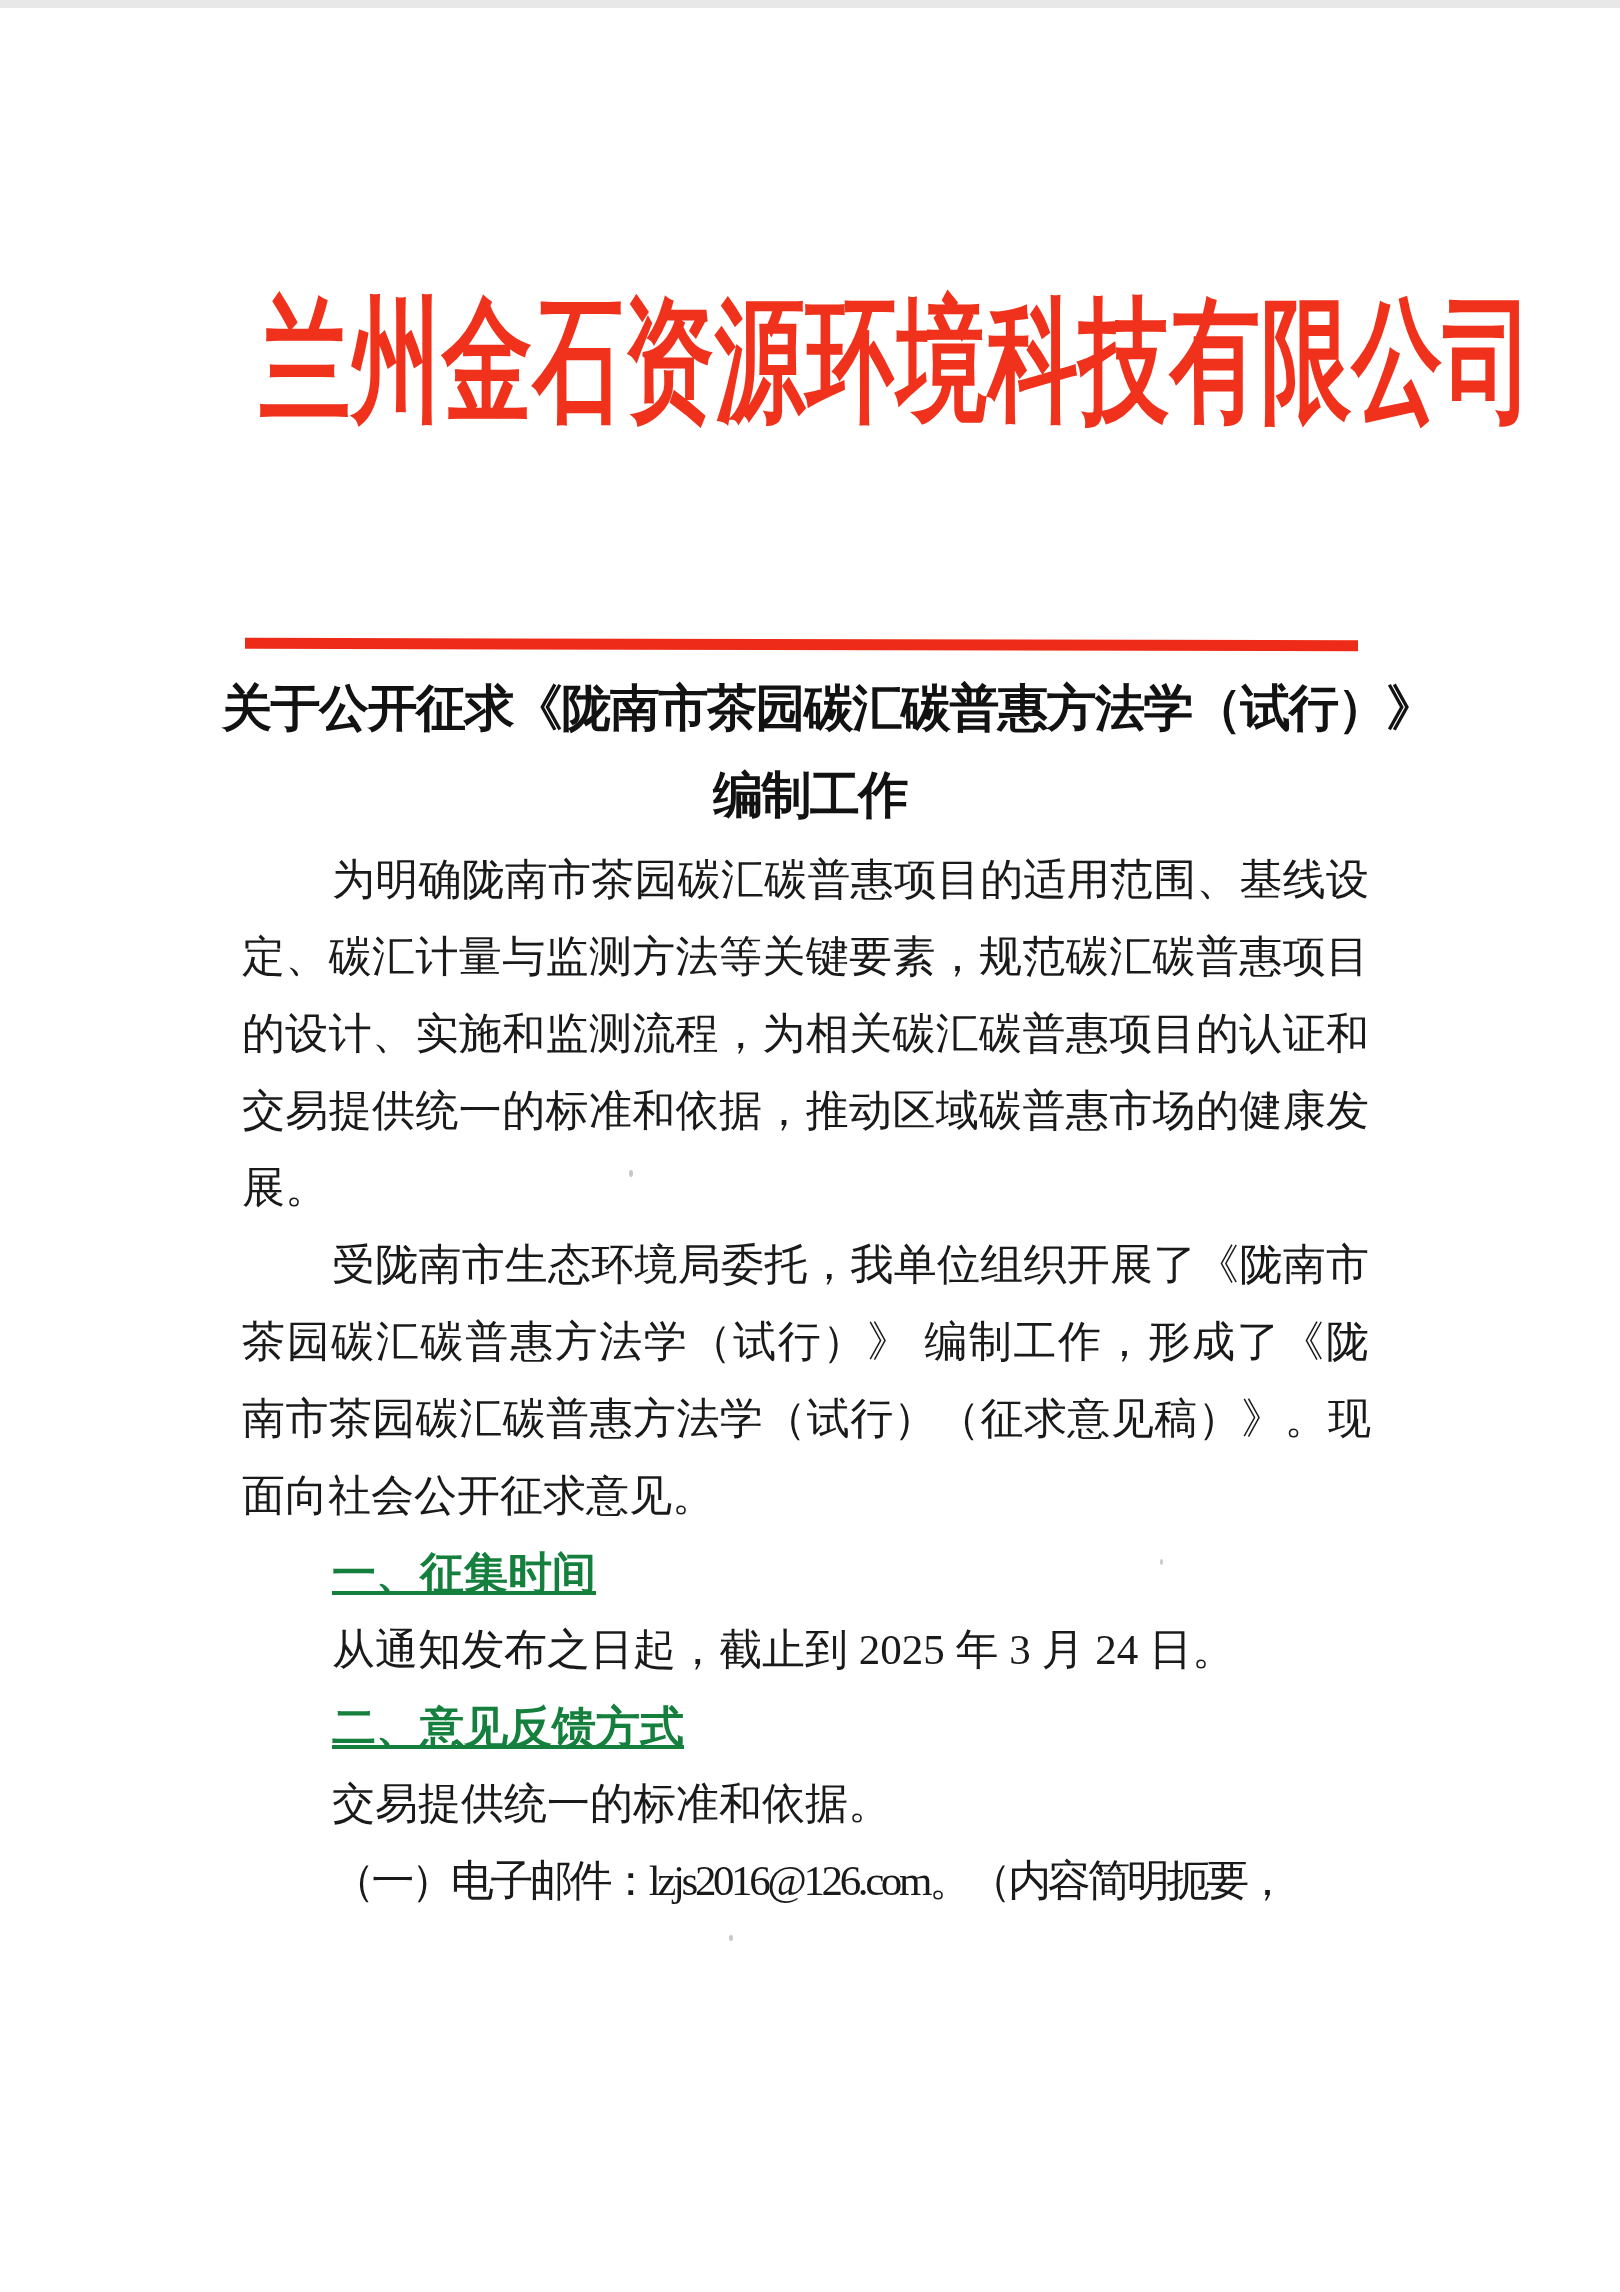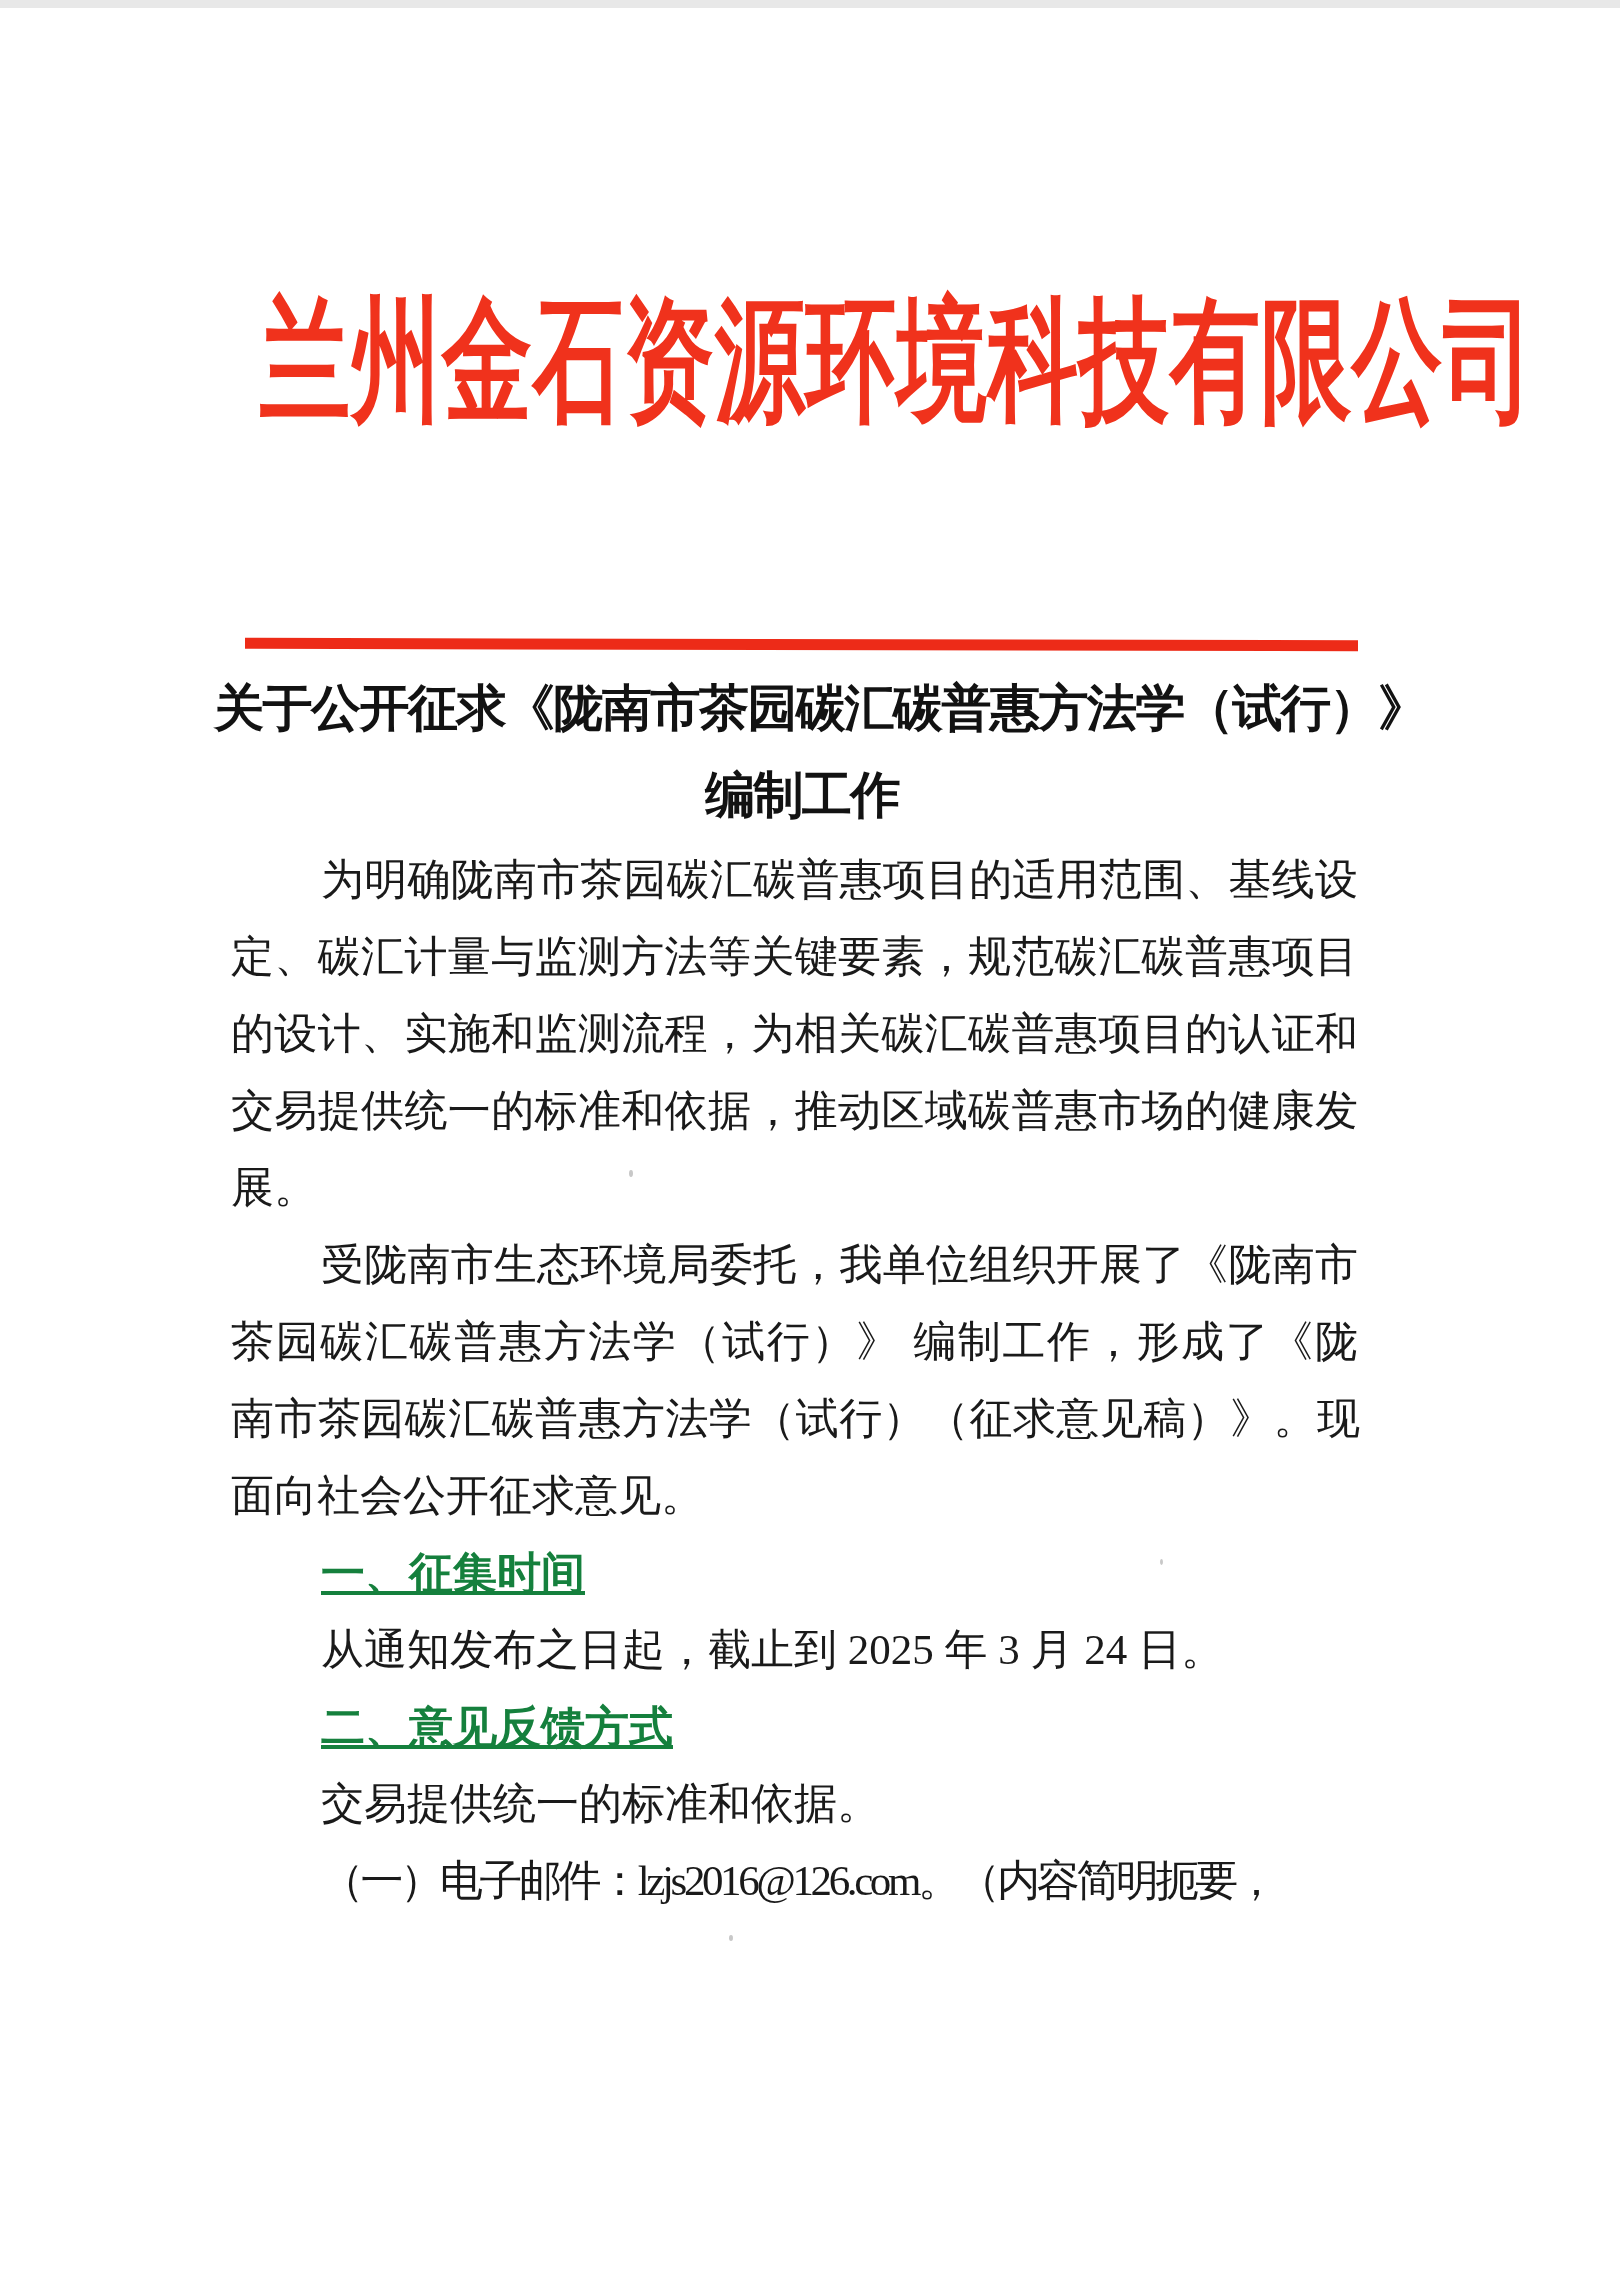--- a/index.html
+++ b/index.html
@@ -27,33 +27,33 @@
   
   .red-rule{
     position:absolute;
     left:245px;top:631px;width:1113px;height:10.8px;
     background:#ed2b18;
     transform:rotate(0.12deg);
   }
   
   .doc-title{
     position:absolute;
-    left:214px;top:657px;width:1176px;
+    left:222px;top:657px;width:1176px;
     text-align:center;
     font-weight:bold;
     color:#121212;
     font-size:50px;
     line-height:87px;
     letter-spacing:-1.5px;
     white-space:nowrap;
   }
   
   .bodytext{
     position:absolute;
-    left:231px;top:833px;width:1127px;
+    left:242px;top:833px;width:1127px;
     font-size:43px;
     color:#1a1a1a;
   }
   .ln{
     height:77px;line-height:77px;
     white-space:nowrap;
   }
   .ln.fill{
     white-space:normal;
     text-align:justify;

